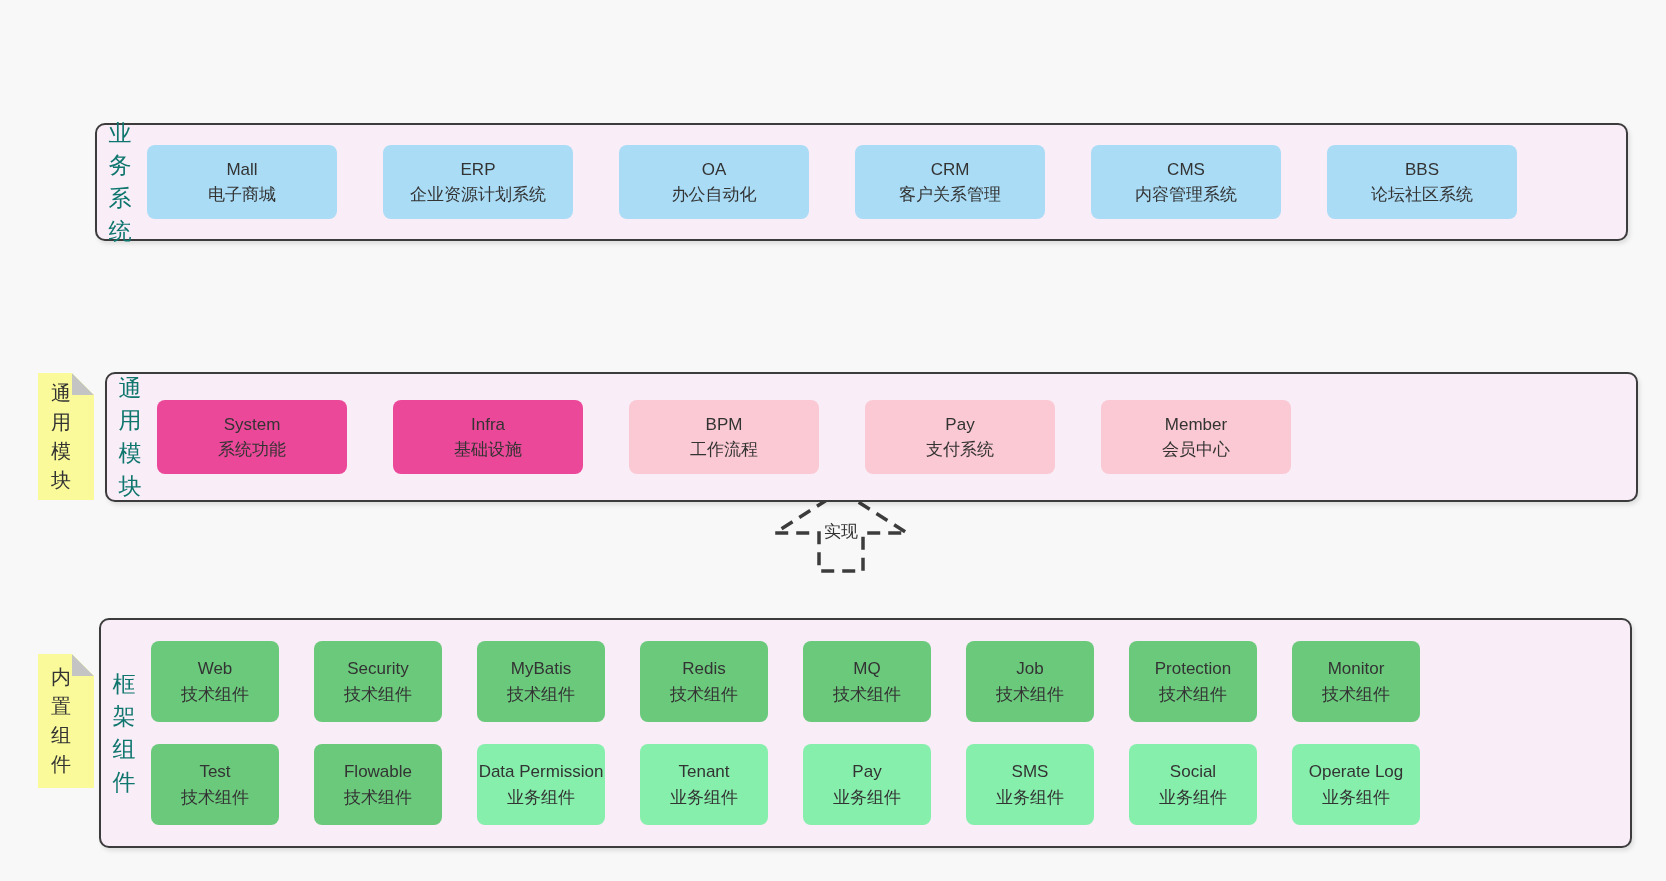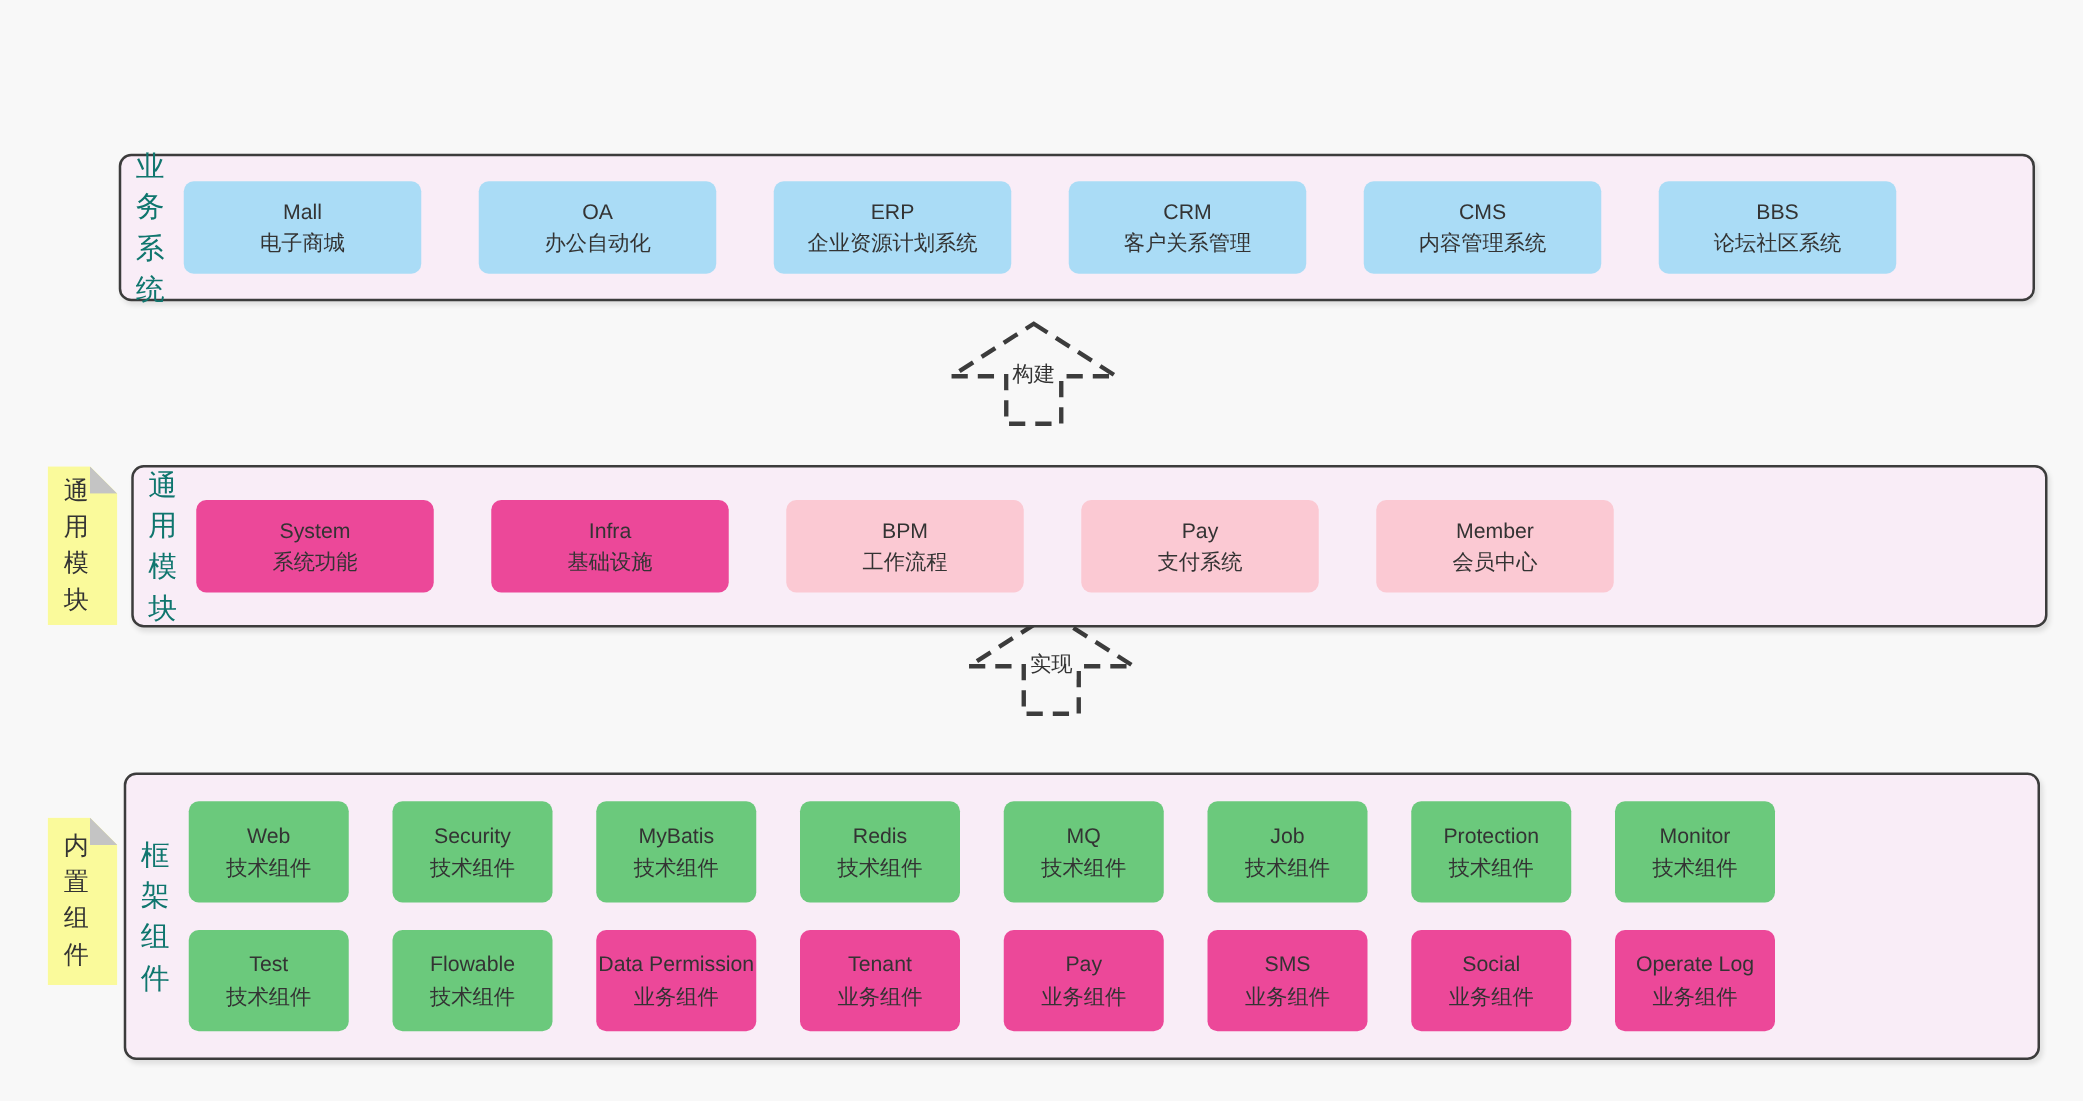--- a/index.html
+++ b/index.html
@@ -22,21 +22,21 @@
   .box{
     border-radius:8px;display:flex;flex-direction:column;justify-content:center;
     align-items:center;text-align:center;font-size:17px;line-height:1.5;color:#333;
   }
   .box.wide{width:190px;height:74px;flex:0 0 auto;}
   .box.small{width:128px;height:81px;flex:0 0 auto;}
   .blue{background:#aadcf6;}
   .red{background:#ec4899;}
   .pink{background:#fbc9d3;}
   .green{background:#6bc97c;}
-  .lightgreen{background:#ec4899;justify-content:center;}
+  .lightgreen{background:#86efac;justify-content:center;}
   .note{
     position:absolute;background:#fafa9b;z-index:1;
     clip-path:polygon(0 0,calc(100% - 22px) 0,100% 22px,100% 100%,0 100%);
     display:flex;align-items:center;justify-content:center;
   }
   .note::before{
     content:"";position:absolute;top:0;right:0;width:22px;height:22px;
     background:#c4c4c4;clip-path:polygon(0 0,100% 100%,0 100%);
   }
   .note-text{
@@ -63,48 +63,42 @@
   </div>
 
   <div class="section" style="left:95px;top:123px;width:1533px;height:118px;">
     <div class="v-label">业务系统</div>
     <div class="boxes">
       <div class="box wide blue">
         <div>Mall</div>
         <div>电子商城</div>
       </div>
       <div class="box wide blue">
+        <div>ERP</div>
+        <div>企业资源计划系统</div>
+      </div>
+      <div class="box wide blue">
         <div>OA</div>
         <div>办公自动化</div>
       </div>
       <div class="box wide blue">
-        <div>ERP</div>
-        <div>企业资源计划系统</div>
-      </div>
-      <div class="box wide blue">
         <div>CRM</div>
         <div>客户关系管理</div>
       </div>
       <div class="box wide blue">
         <div>CMS</div>
         <div>内容管理系统</div>
       </div>
       <div class="box wide blue">
         <div>BBS</div>
         <div>论坛社区系统</div>
       </div>
     </div>
   </div>
 
-  <div class="arrow" style="left:753px;top:255px;">
-    <svg width="148" height="88" viewBox="0 0 148 88">
-      <polygon points="74,4 140,46 96,46 96,84 52,84 52,46 8,46" fill="none" stroke="#3c3c3c" stroke-width="3.5" stroke-dasharray="13 8"></polygon>
-    </svg>
-    <div class="lbl">构建</div>
-  </div>
 
   <div class="section" style="left:105px;top:372px;width:1533px;height:130px;">
     <div class="v-label">通用模块</div>
     <div class="boxes">
       <div class="box wide red">
         <div>System</div>
         <div>系统功能</div>
       </div>
       <div class="box wide red">
         <div>Infra</div>

